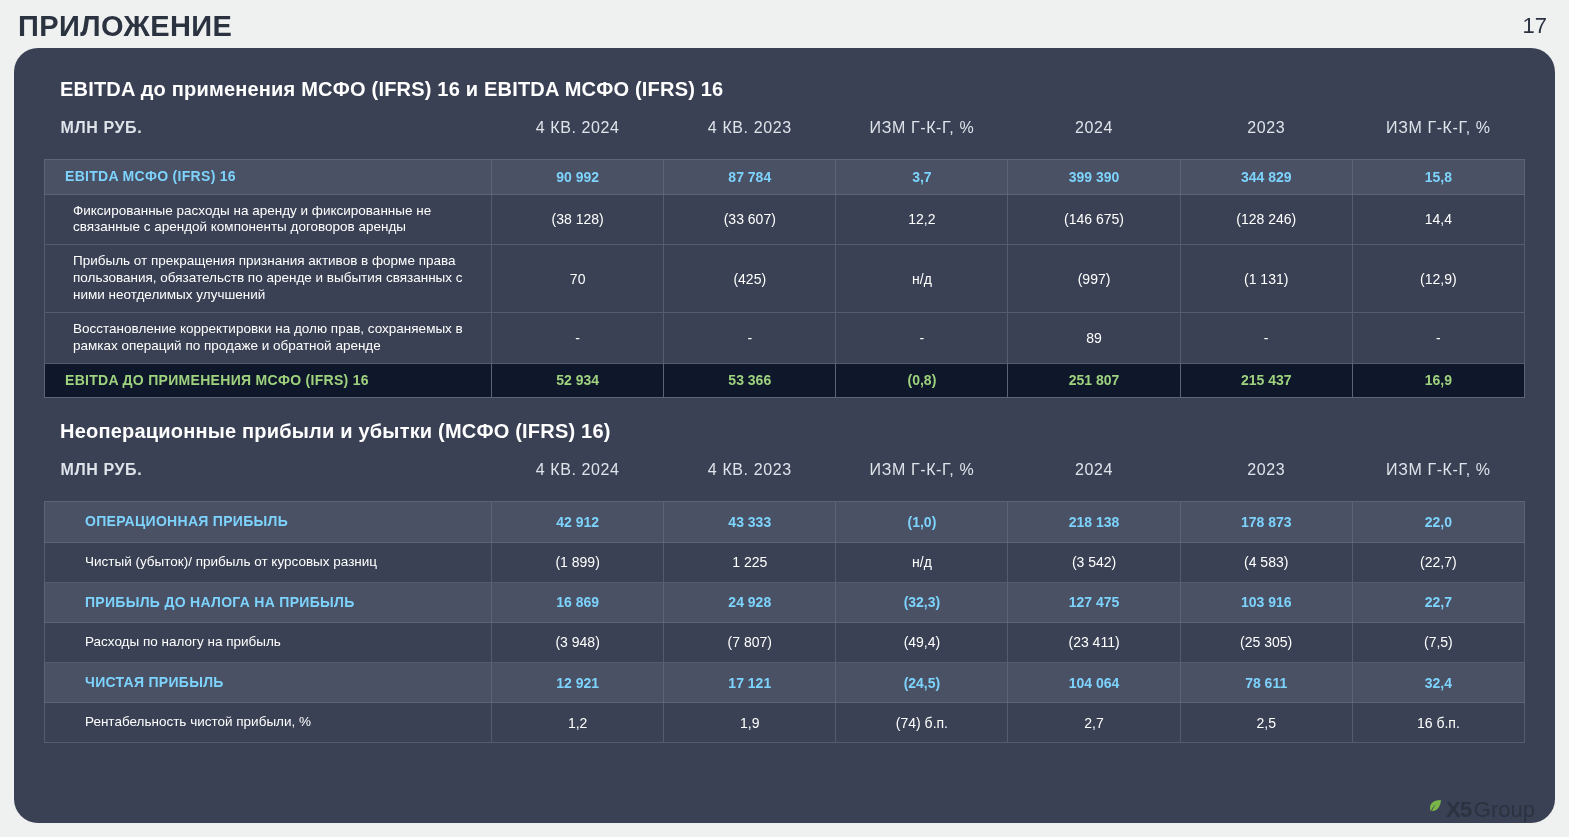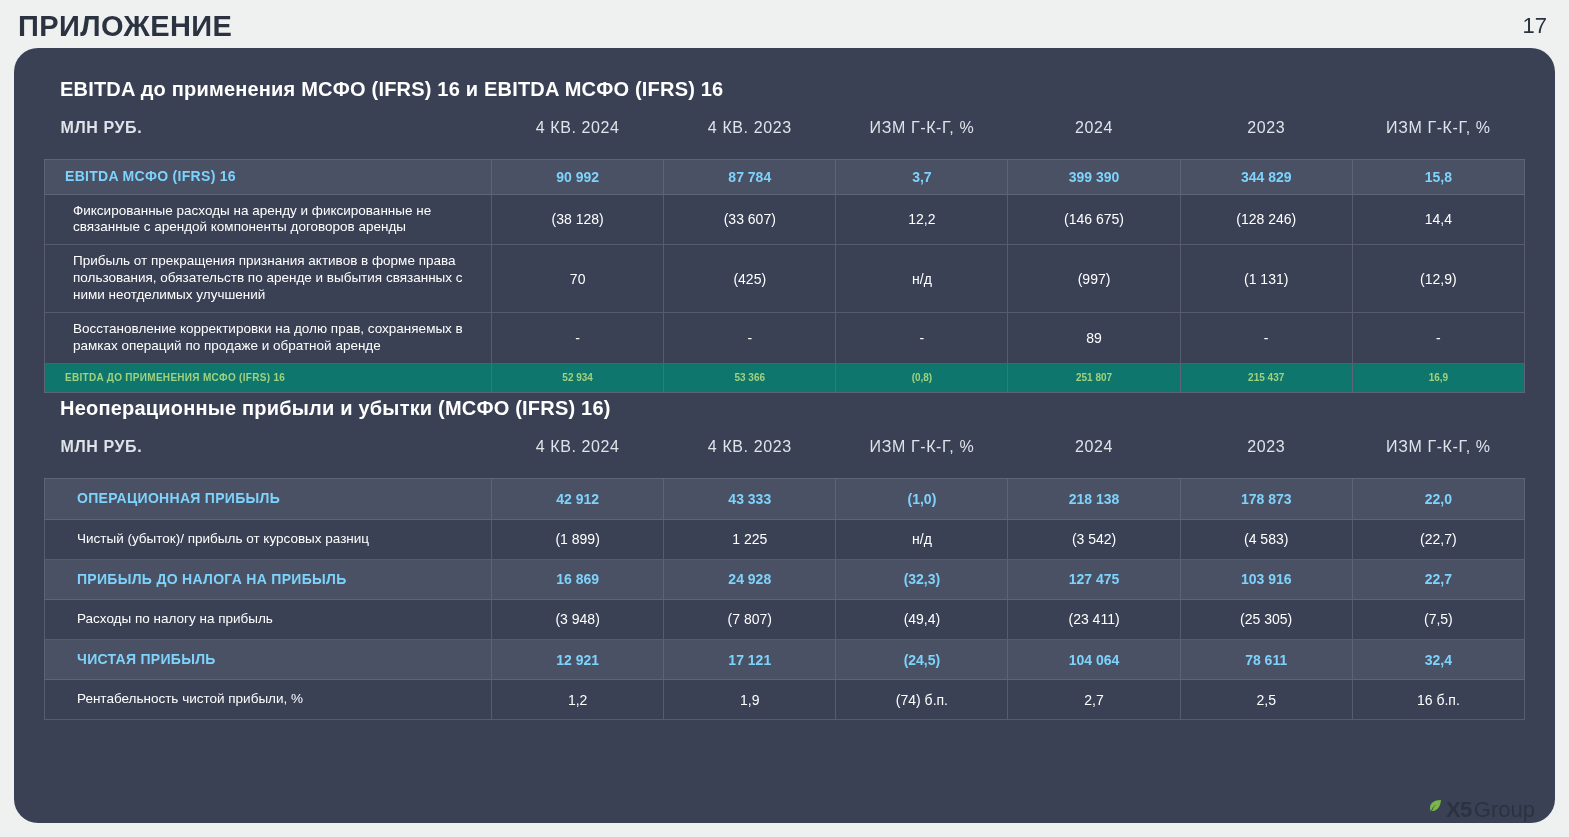--- a/index.html
+++ b/index.html
@@ -21,21 +21,21 @@
   .page-number{font-size:22px;font-weight:normal;color:#2b3240;}
   .card{
     position:absolute;top:48px;left:14px;width:1541px;height:775px;
     background:#3a4154;border-radius:24px;box-sizing:border-box;
     padding:24px 30px 10px 30px;
   }
   .section-title{
     color:#ffffff;font-size:20px;font-weight:bold;margin:6px 0 14px 16px;
     letter-spacing:.2px;
   }
-  .section-title.second{margin-top:4px;}
+  .section-title.second{margin-top:22px;}
   table{border-collapse:collapse;width:100%;table-layout:fixed;}
   col.c0{width:30.2%;}
   col.cX{width:11.63%;}
   th,td{padding:0;}
   thead th{
     color:#dfe3ea;font-size:16px;font-weight:normal;
     letter-spacing:.6px;text-transform:uppercase;
     padding:4px 8px 22px 8px;text-align:center;vertical-align:bottom;
   }
   thead th.lbl{text-align:left;padding-left:16px;font-weight:bold;}
@@ -47,27 +47,27 @@
   tbody td.lbl{
     text-align:left;padding-left:28px;padding-right:10px;
     font-size:13.5px;line-height:1.25;
   }
   tr.hl td{
     background:#4a5165;color:#7dd3fc;font-weight:bold;
     font-size:14px;border-color:#5d6479;
   }
   tr.hl td.lbl{padding-left:20px;letter-spacing:.3px;}
   tr.hl2 td{
-    background:#0f766e;color:#9ed27e;font-weight:bold;font-size:10px;
+    background:#0f172a;color:#9ed27e;font-weight:bold;font-size:14px;
     border-color:#5d6479;
   }
   tr.hl2 td.lbl{padding-left:20px;letter-spacing:.3px;}
   tbody tr.plain td{background:#3a4154;}
   .t2 tbody td{padding:11px 6px;}
-  .t2 tbody td.lbl{padding-left:32px;}
+  .t2 tbody td.lbl{padding-left:40px;}
   .logo{
     position:absolute;right:34px;bottom:14px;
     display:flex;align-items:center;gap:2px;
   }
   .logo-x5{font-size:22px;font-weight:bold;color:#2b3240;letter-spacing:-.5px;}
   .logo-group{font-size:22px;color:#2b3240;}
   .leaf{width:16px;height:16px;margin-right:1px;position:relative;top:-4px;}
 </style>
 </head>
 <body>

